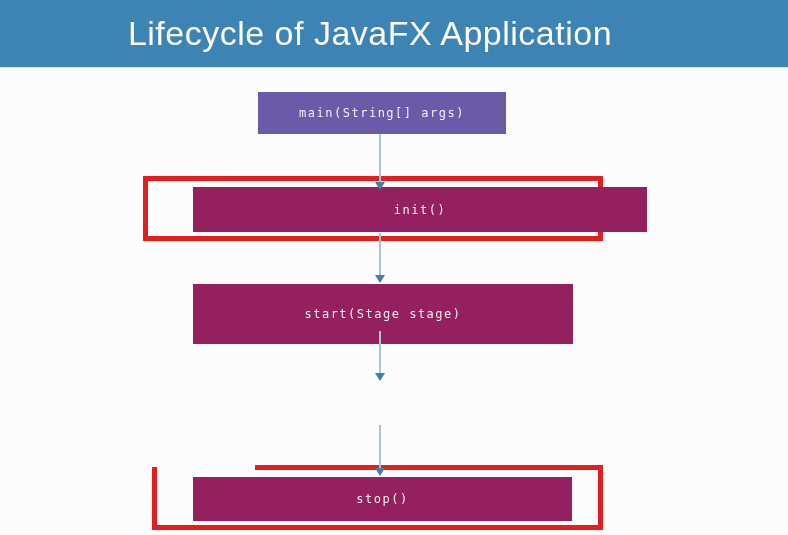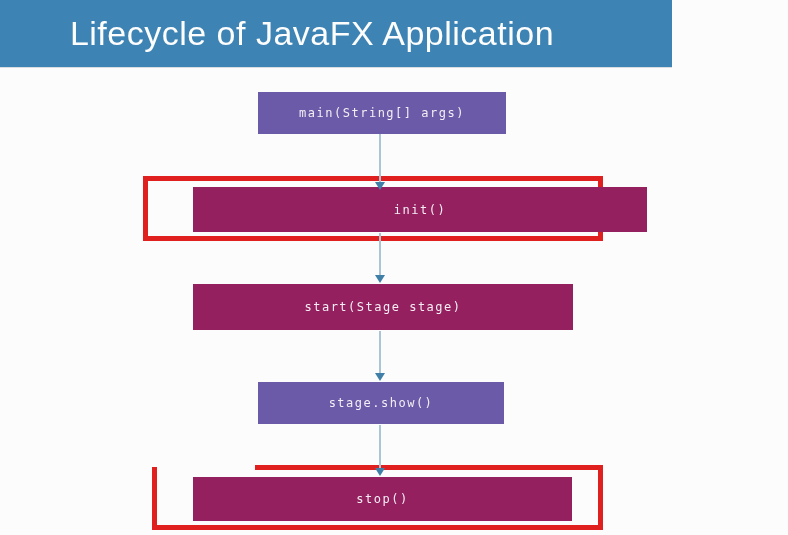--- a/index.html
+++ b/index.html
@@ -13,21 +13,21 @@
     position: relative;
     width: 788px;
     height: 535px;
     background: #fcfcfc;
   }
 
   
   .header {
     position: absolute;
     left: 0; top: 0;
-    width: 672px; height: 68px;
+    width: 788px; height: 68px;
     background: #3d84b5;
     border-bottom: 1px solid #d9dde0;
     padding-left: 12px;
   }
   .header-title {
     position: absolute;
     left: 0; right: 0; top: 0;
     height: 68px;
     line-height: 66px;
     text-align: center;
@@ -49,21 +49,21 @@
     font-family: "DejaVu Sans Mono", "Liberation Mono", monospace;
     font-size: 12px;
     letter-spacing: 1.5px;
     white-space: nowrap;
   }
   .node.purple  { background: #6b5aa7; }
   .node.magenta { background: #94205f; }
 
   .node-main  { left: 258px; top:  92px; width: 248px; height: 42px; }
   .node-init  { left: 193px; top: 187px; width: 454px; height: 45px; }
-  .node-start { left: 193px; top: 284px; width: 380px; height: 46px; }
+  .node-start { left: 193px; top: 284px; width: 380px; height: 60px; }
   .node-show  { left: 258px; top: 382px; width: 246px; height: 42px; }
   .node-stop  { left: 193px; top: 477px; width: 379px; height: 44px; }
 
   
   .arrow {
     position: absolute;
     left: 374px;
     width: 12px;
   }
   .arrow .shaft {
@@ -113,21 +113,20 @@
   <div class="hl-line stop-hl-top"></div>
   <div class="hl-line stop-hl-right"></div>
   <div class="hl-line stop-hl-bottom"></div>
 
   <div class="node purple node-main">main(String[] args)</div>
 
   <div class="node magenta node-init">init()</div>
 
   <div class="node magenta node-start">start(Stage stage)</div>
 
-  <div class="node purple node-show">stage.show()</div>
 
   <div class="node magenta node-stop">stop()</div>
 
   <div class="arrow arrow-1">
     <div class="shaft"></div>
     <div class="head"></div>
   </div>
   <div class="arrow arrow-2">
     <div class="shaft"></div>
     <div class="head"></div>

